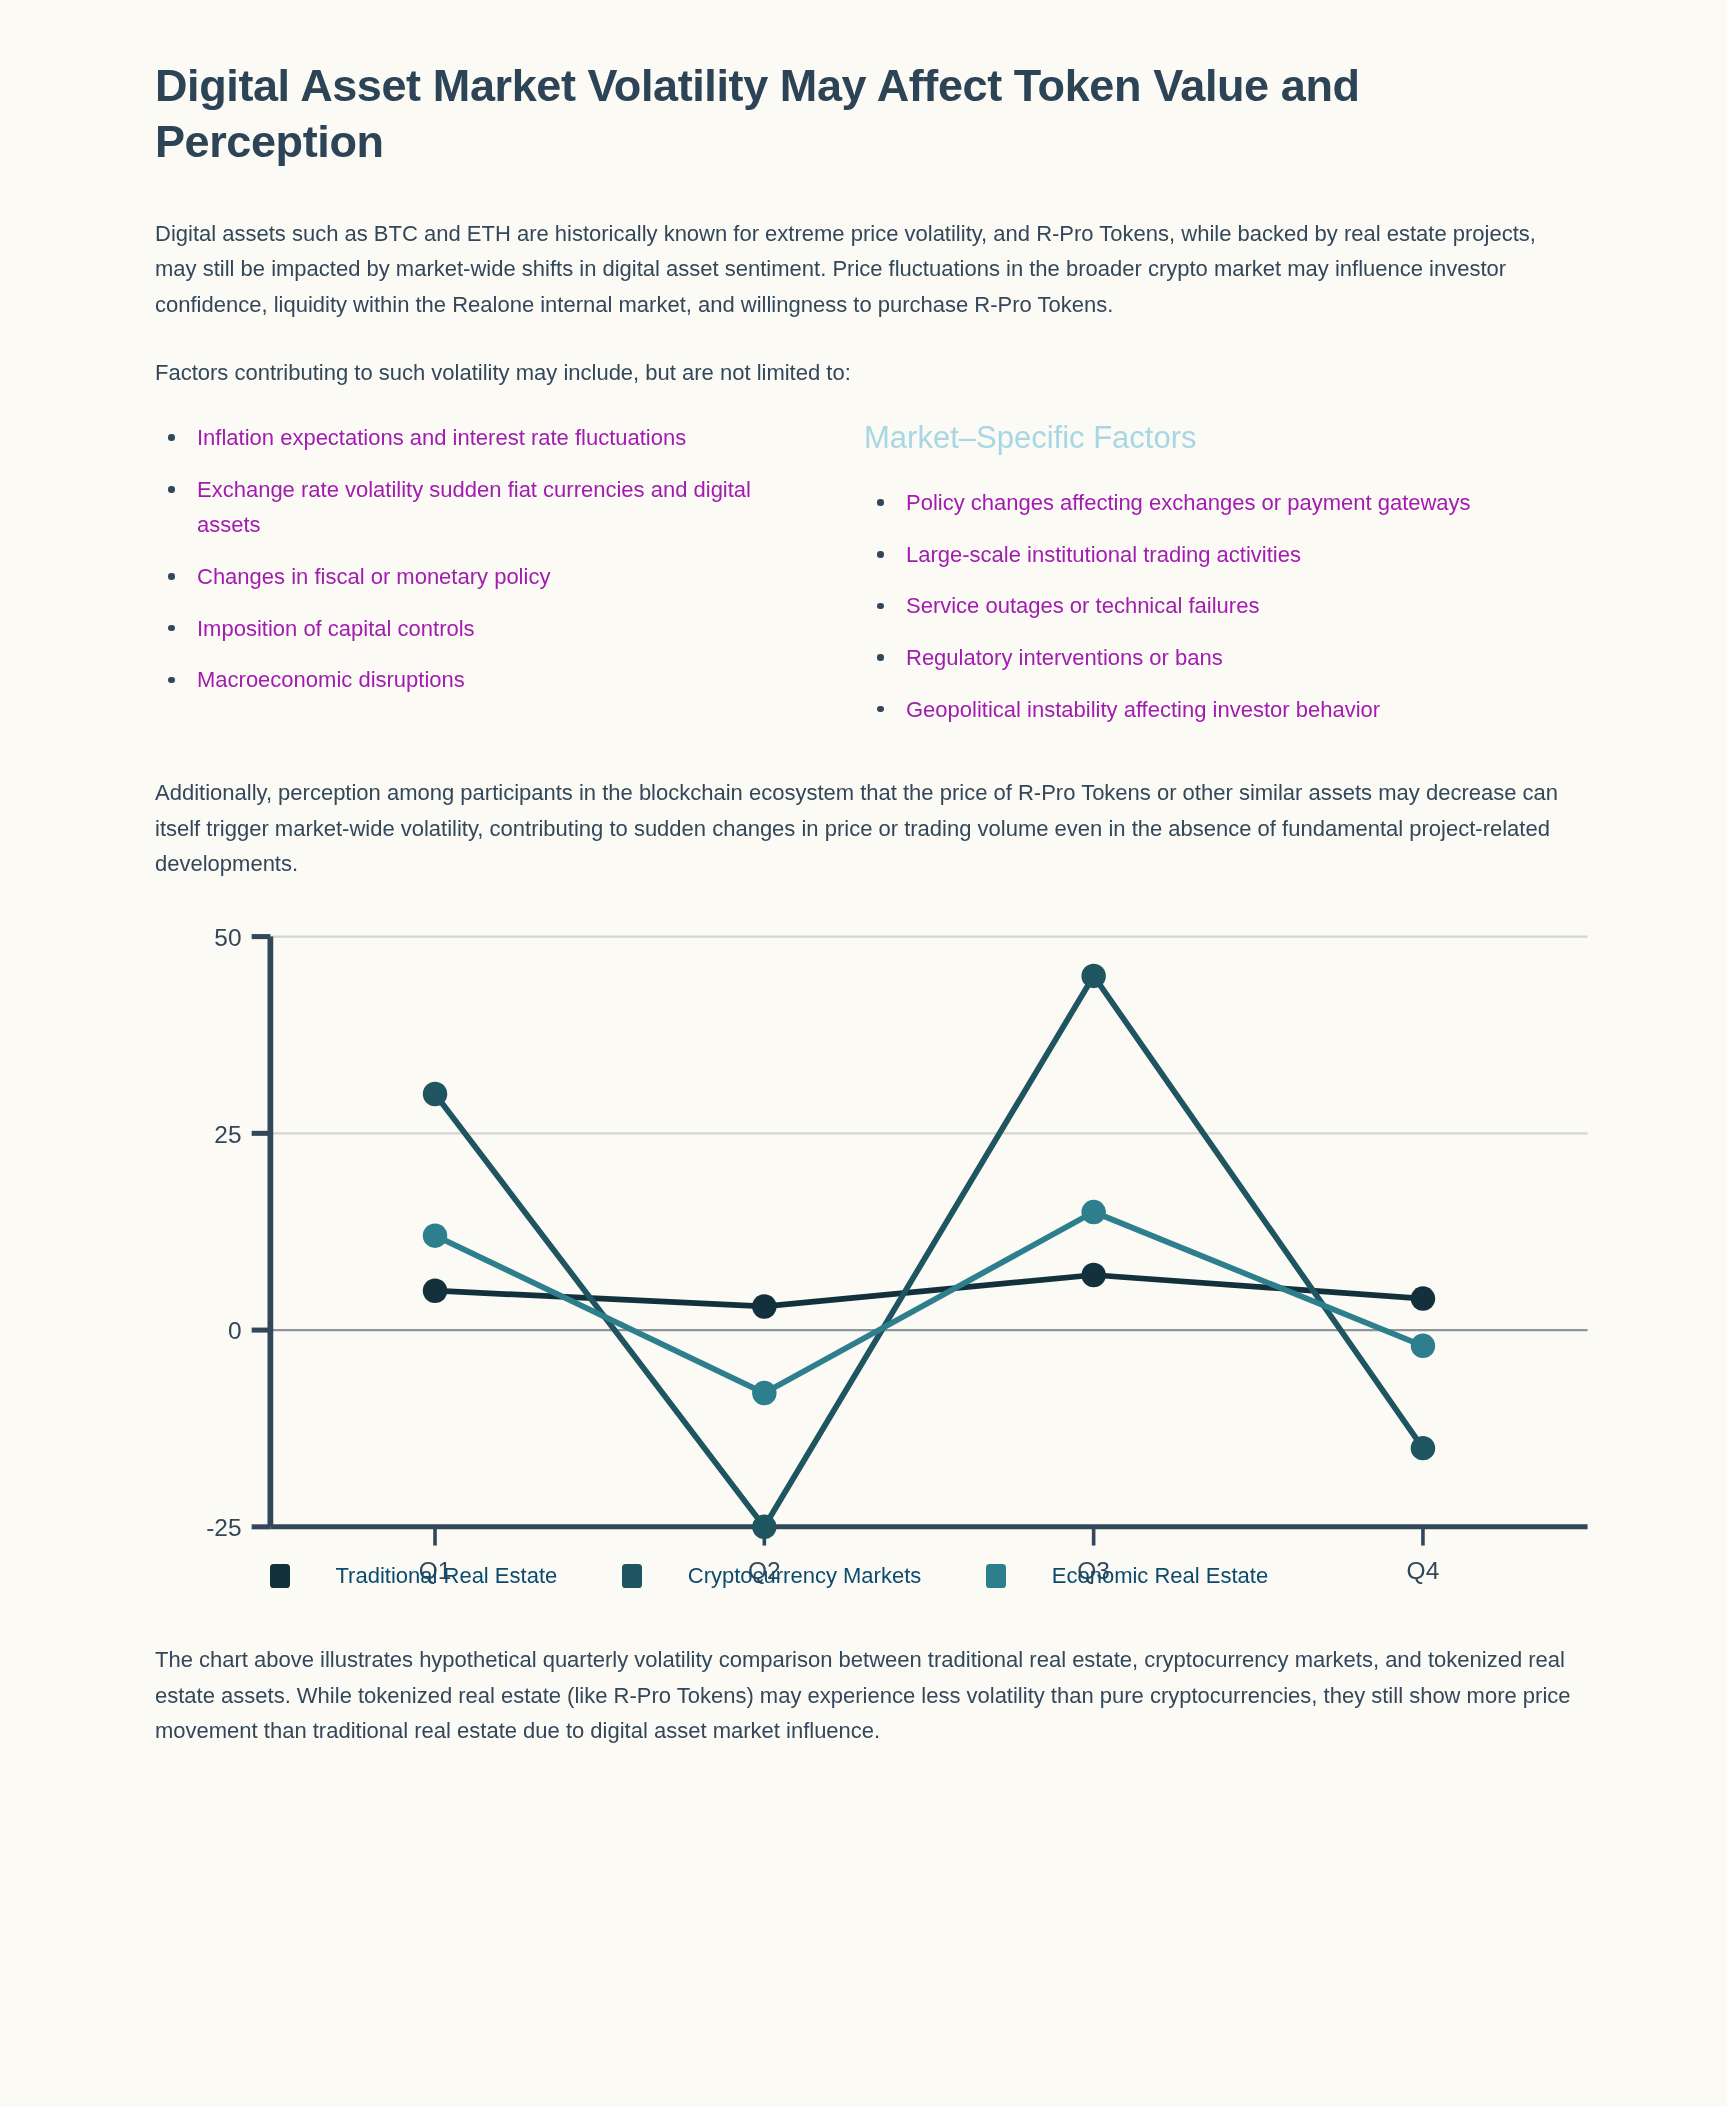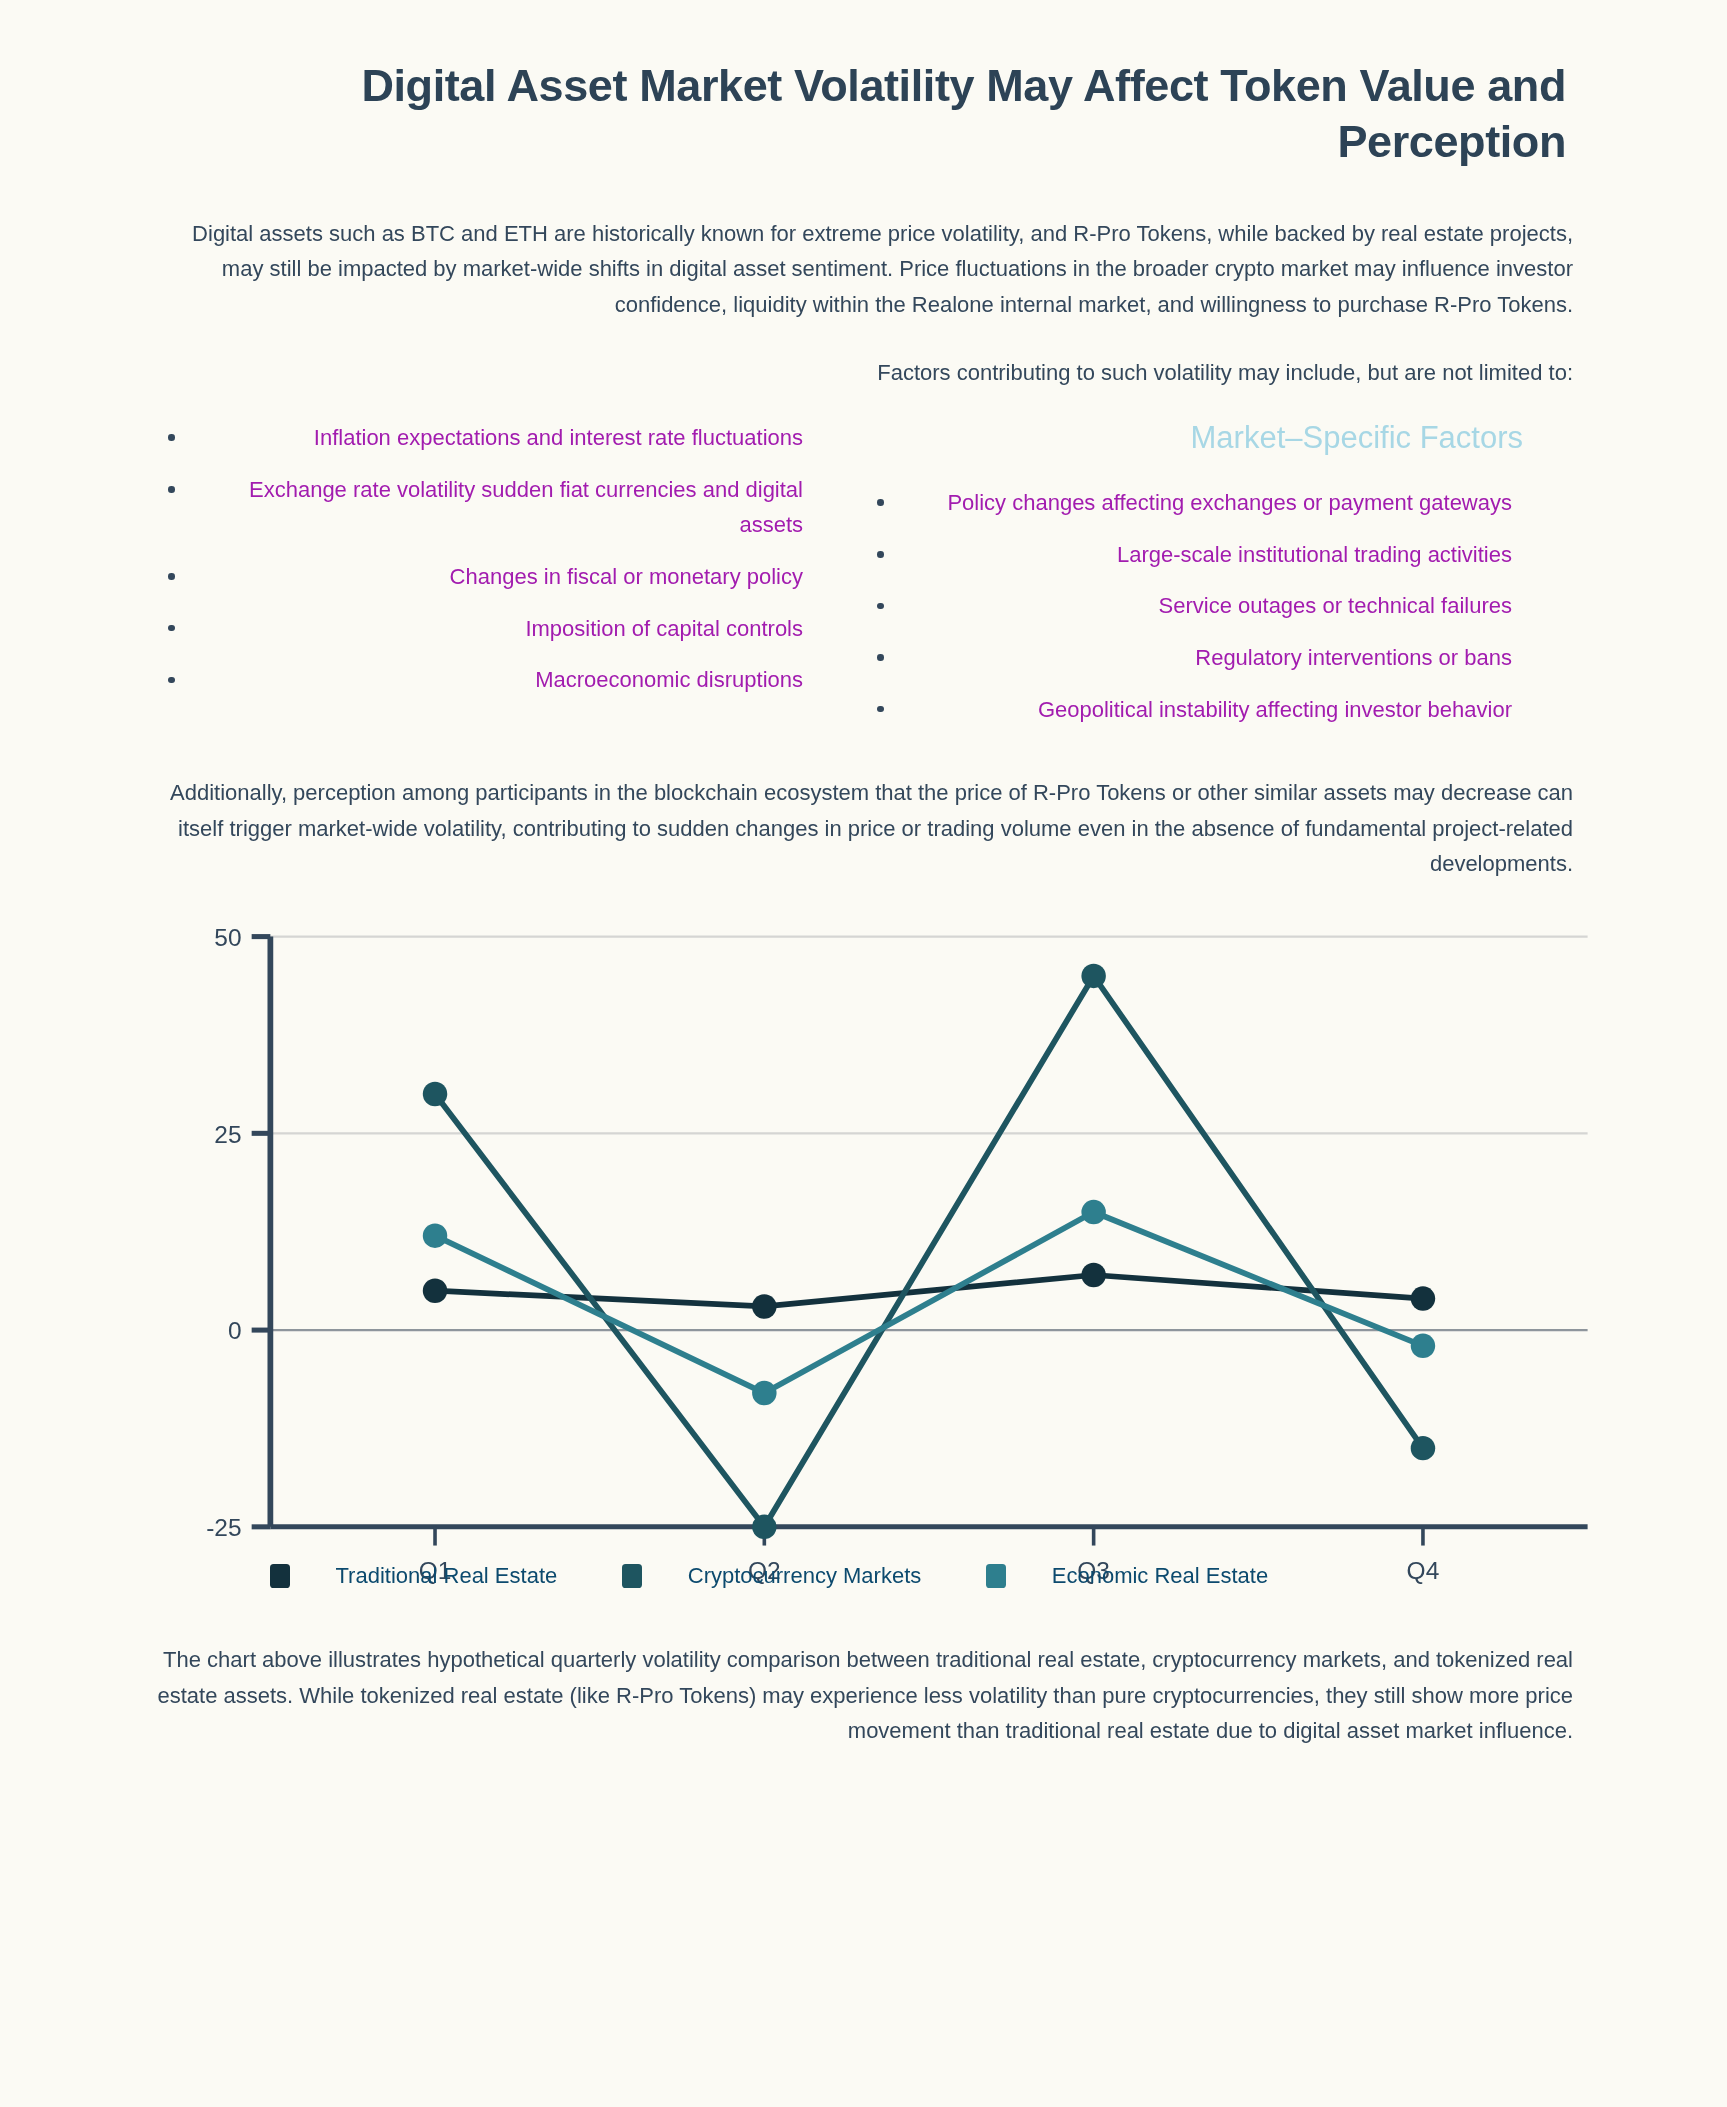--- a/index.html
+++ b/index.html
@@ -5,21 +5,21 @@
   * { box-sizing: border-box; }
   html, body { margin:0; padding:0; }
   body {
     width: 1728px;
     height: 2108px;
     background: #fbfaf4;
     font-family: "Liberation Sans", sans-serif;
     color: #33475b;
     overflow: hidden;
   }
-  .page { padding: 58px 155px 0 155px; text-align: right; }
+  .page { padding: 58px 155px 0 155px; }
 
   h1.doc-title {
     font-size: 45px;
     line-height: 1.25;
     font-weight: 600;
     color: #2d4356;
     margin: 0 0 45px 0;
     letter-spacing: -0.4px;
     max-width: 1411px;
   }

